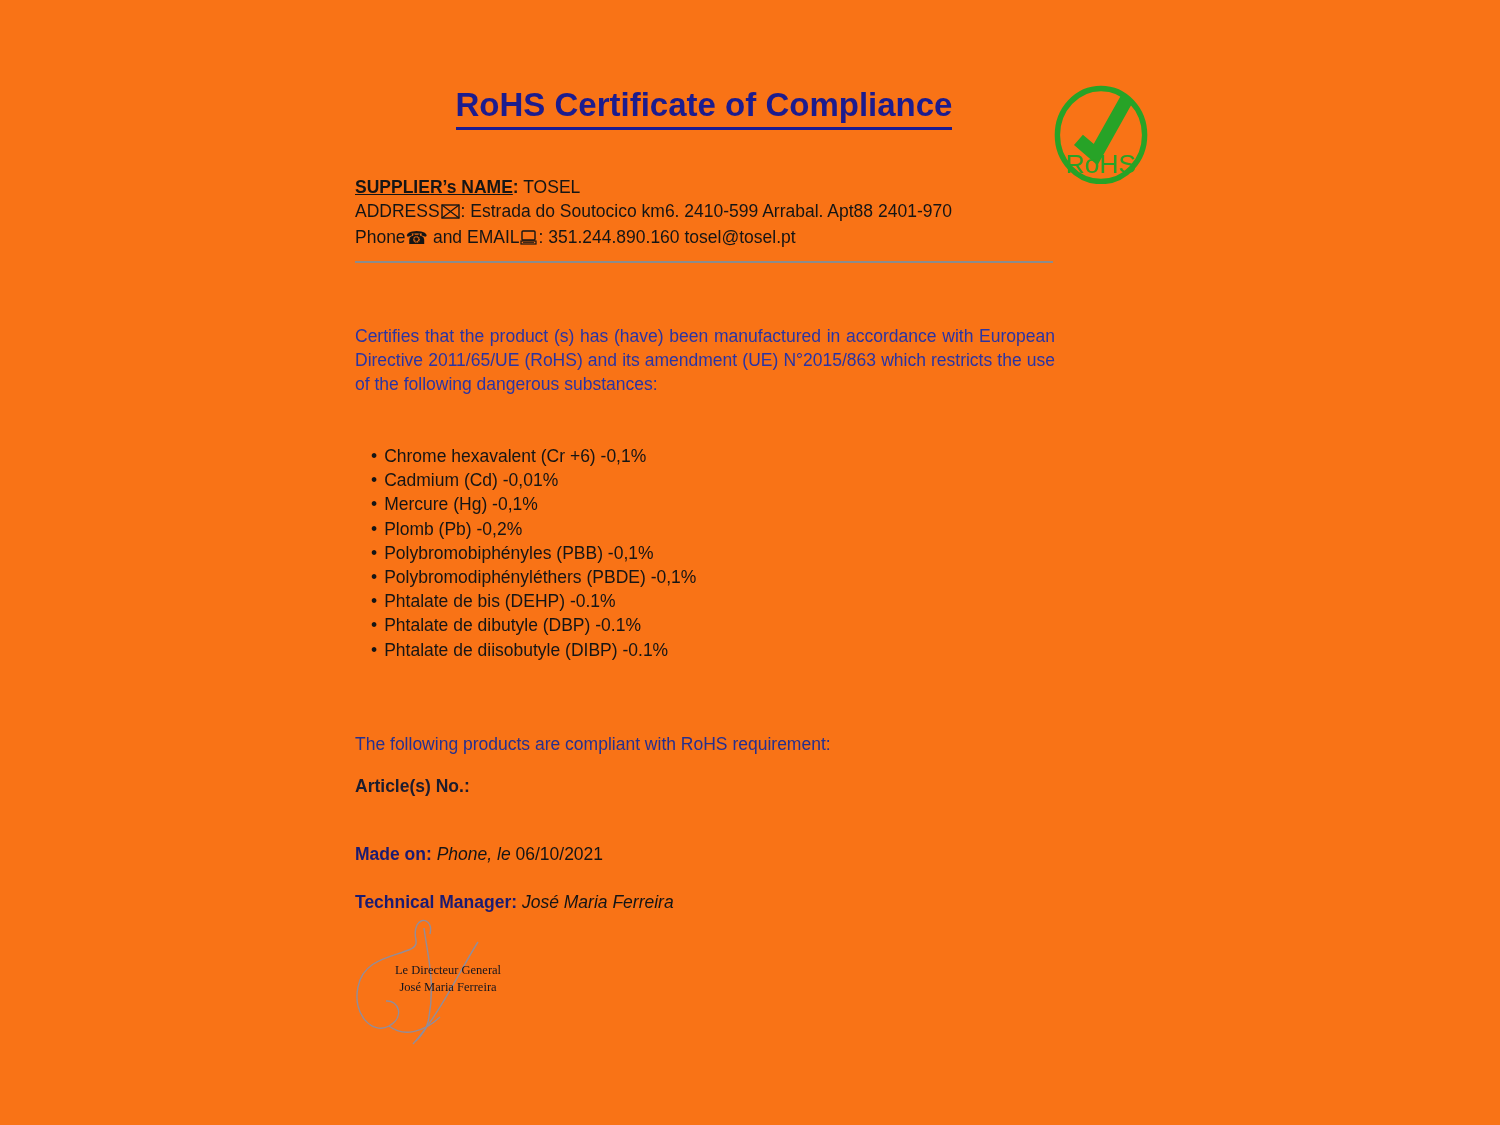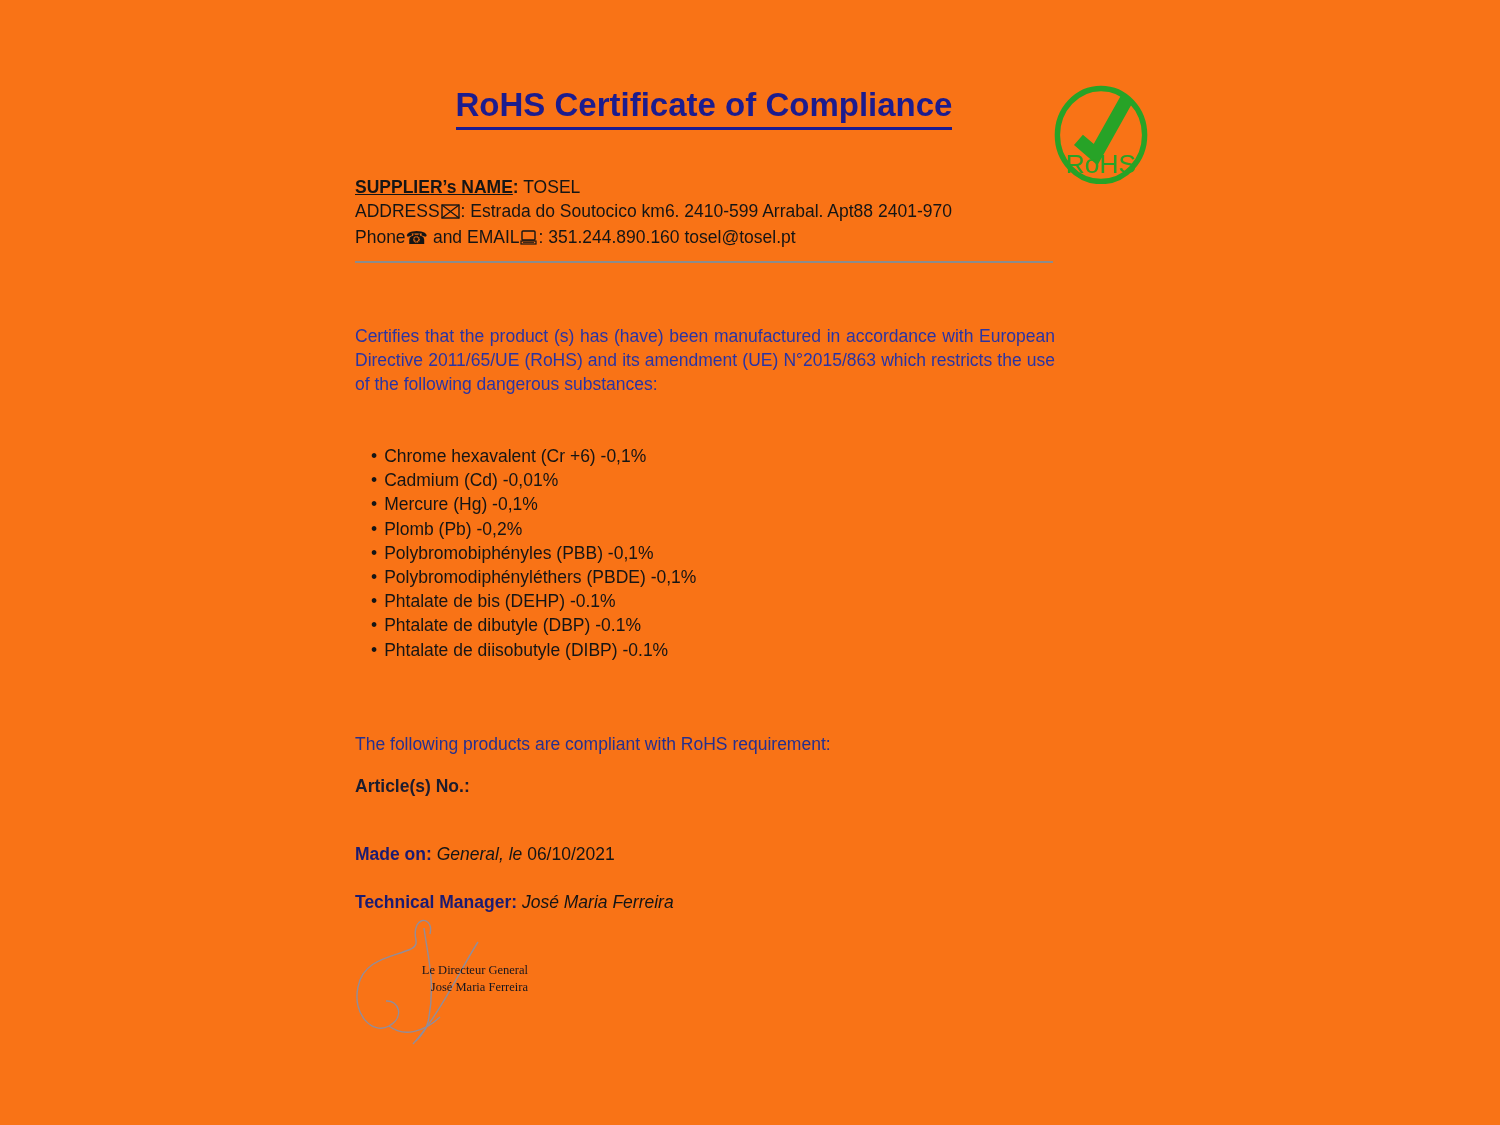--- a/index.html
+++ b/index.html
@@ -149,21 +149,21 @@
     left: 350px;
     top: 916px;
     width: 156px;
     height: 136px;
   }
   .signature-text {
     position: absolute;
     left: 368px;
     top: 962px;
     width: 160px;
-    text-align: right;
+    text-align: center;
     font-family: "Liberation Serif", "DejaVu Serif", serif;
     font-size: 12.5px;
     line-height: 17px;
     color: #15151f;
   }
 </style>
 </head>
 <body>
 
 <div class="page">
@@ -211,21 +211,21 @@
     <li>Phtalate de bis (DEHP) -0.1%</li>
     <li>Phtalate de dibutyle (DBP) -0.1%</li>
     <li>Phtalate de diisobutyle (DIBP) -0.1%</li>
   </ul>
 
   <div class="compliance-line">The following products are compliant with RoHS requirement:</div>
 
   <div class="articles-line">Article(s) No.:</div>
 
   <div class="made-on-line">
-    <span class="navy-bold">Made on:</span><span class="italic"> General, le</span><span> 06/10/2021</span>
+    <span class="navy-bold">Made on:</span><span class="italic"> Phone, le</span><span> 06/10/2021</span>
   </div>
 
   <div class="tech-manager-line">
     <span class="navy-bold">Technical Manager:</span><span class="italic"> José Maria Ferreira</span>
   </div>
 
   <svg class="signature-scribble" viewBox="0 0 156 136">
     <g fill="none" stroke="#8690aa" stroke-width="1.4" opacity="0.9">
       <path d="M80,18 C83,5 72,0 67,9 C61,21 72,27 61,33 C43,41 13,43 8,71 C2,99 23,119 39,110 C55,101 49,84 36,85"></path>
       <path d="M74,12 C78,42 86,68 78,106 C76,114 71,120 66,125"></path>

